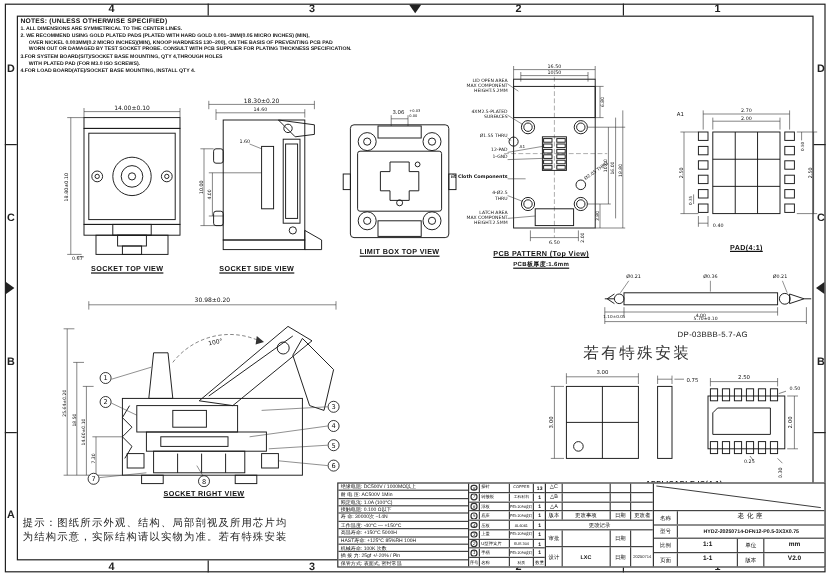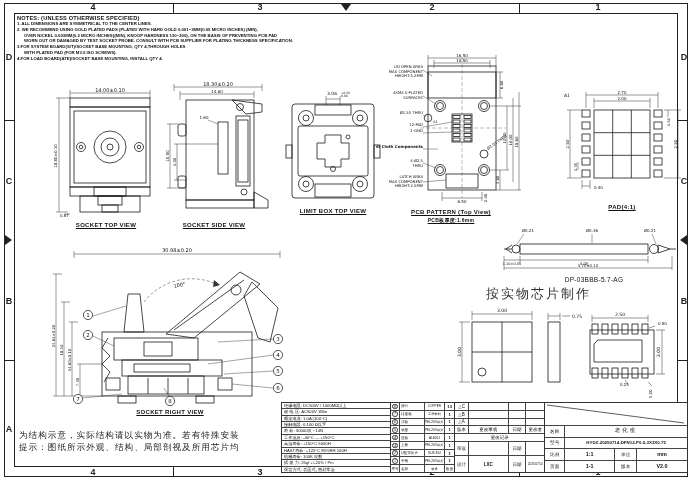--- a/index.html
+++ b/index.html
@@ -514,21 +514,21 @@
         <g>
             <circle cx="122" cy="155" r="4.6" fill="#fff" stroke="#111" stroke-width="0.7"></circle>
             <text x="122" y="157" text-anchor="middle">8</text>
           </g>
       </g>
     </svg>
     <div class="cap" style="margin-top:3px">SOCKET RIGHT VIEW</div>
   </div>
 
   <div class="view" style="left:452px;top:285px;width:236px">
-    <div class="cnheading" style="margin-left:34px">按实物芯片制作</div>
+    <div class="cnheading" style="margin-left:34px">若有特殊安装</div>
     <svg width="236" height="92" viewBox="0 0 236 92" style="margin-top:3px">
       <g class="dim">
         <line x1="20" y1="8" x2="80" y2="8"></line>
           <line x1="20" y1="5" x2="20" y2="14"></line>
           <line x1="80" y1="5" x2="80" y2="14"></line>
         <line x1="10" y1="16" x2="10" y2="76"></line>
           <line x1="7" y1="16" x2="18" y2="16"></line>
           <line x1="7" y1="76" x2="18" y2="76"></line>
         <line x1="96" y1="10" x2="108" y2="10"></line>
           <line x1="96" y1="7" x2="96" y2="14"></line>
@@ -575,22 +575,22 @@
         <rect x="170" y="62" width="6" height="10"></rect>
           <rect x="180" y="62" width="6" height="10"></rect>
           <rect x="190" y="62" width="6" height="10"></rect>
         <path d="M146,34 h44 v22 h-48 v-18 Z"></path>
       </g>
     </svg>
     <div class="cap" style="margin-top:3px">APPLICABLE IC(4:1)</div>
   </div>
 
   <div class="hint abs" style="left:19px;top:430px;width:256px">
+    <div>提示：图纸所示外观、结构、局部剖视及所用芯片均</div>
     <div>为结构示意，实际结构请以实物为准。若有特殊安装</div>
-    <div>提示：图纸所示外观、结构、局部剖视及所用芯片均</div>
   </div>
 
   <div class="tb">
     <div class="col tb-specs">
       <div class="spec-row">绝缘电阻: DC500V / 1000MΩ以上</div>
       <div class="spec-row">耐 电 压: AC500V 1Min</div>
       <div class="spec-row">额定电流: 1.0A (100°C)</div>
       <div class="spec-row">接触电阻: 0.100 Ω以下</div>
       <div class="spec-row">寿    命: 30000次 ~14N</div>
       <div class="spec-row">工作温度: -40°C — +150°C</div>

